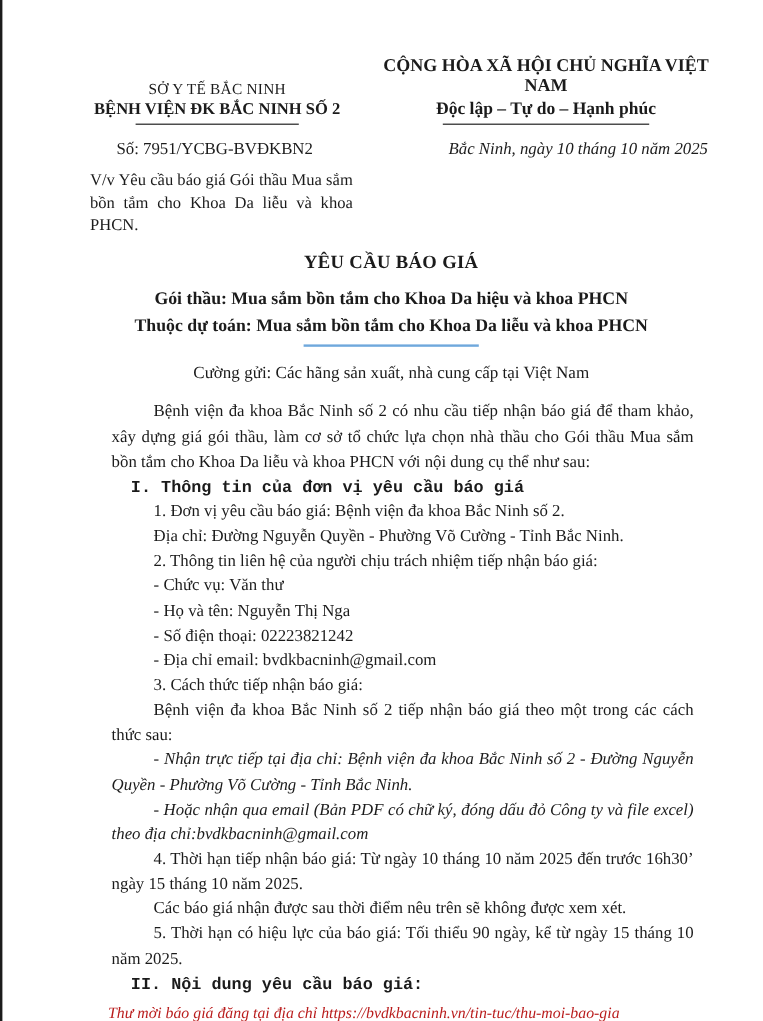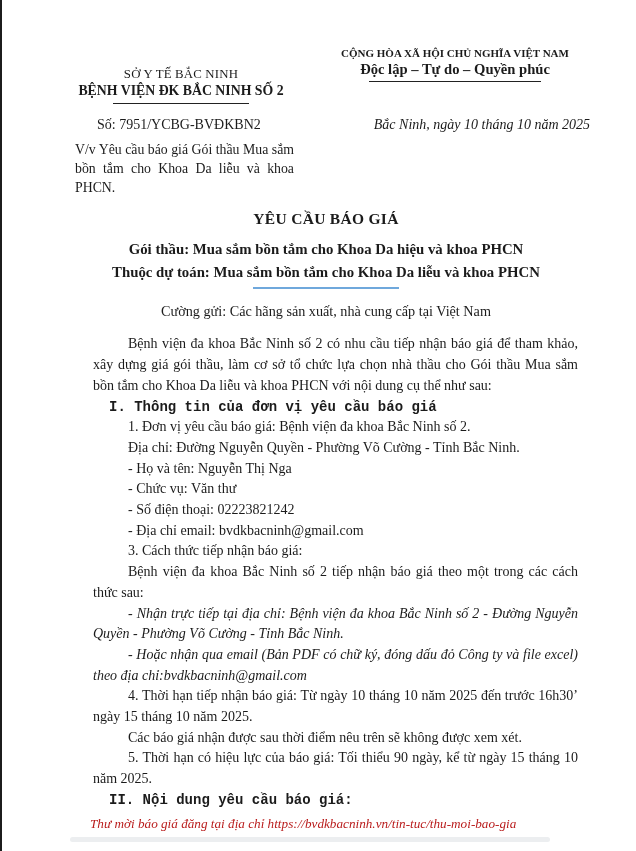--- a/index.html
+++ b/index.html
@@ -12,21 +12,21 @@
     overflow:hidden;
   }
   .page-edge { position:absolute; left:0; top:0; width:2px; height:851px; background:#1c1c1c; }
 
   .header { display:flex; padding-top:47px; margin:0 40px 0 62px; }
   .org { width:238px; text-align:center;margin-top:20px; }
   .org-dept { font-size:12.8px; letter-spacing:.2px; }
   .org-name { font-size:13.8px; font-weight:bold; margin-top:1px; }
   .org-bar { width:136px; height:1.4px; background:#222; margin:4px auto 0; }
   .national { flex:1; text-align:center; padding-left:14px; }
-  .nat-1 { font-size:11px; font-weight:bold; }
+  .nat-1 { font-size:15px; font-weight:bold; }
   .nat-2 { font-size:14.6px; font-weight:bold; margin-top:2px; }
   .nat-bar { width:172px; height:1.4px; background:#222; margin:3px auto 0; }
 
   .meta-row { display:flex; margin:13px 46px 0 97px; }
   .doc-number { font-size:14px; }
   .place-date { margin-left:auto; font-style:italic; font-size:14px; }
 
   .subject { margin:7px 0 0 75px; width:219px; text-align:justify; font-size:13.8px; line-height:19px; }
 
   .center-zone { text-align:center; margin:0 46px 0 62px; }
@@ -50,21 +50,21 @@
 <div class="page-edge"></div>
 
 <div class="header">
   <div class="org">
     <div class="org-dept">SỞ Y TẾ BẮC NINH</div>
     <div class="org-name">BỆNH VIỆN ĐK BẮC NINH SỐ 2</div>
     <div class="org-bar"></div>
   </div>
   <div class="national">
     <div class="nat-1">CỘNG HÒA XÃ HỘI CHỦ NGHĨA VIỆT NAM</div>
-    <div class="nat-2">Độc lập – Tự do – Quyền phúc</div>
+    <div class="nat-2">Độc lập – Tự do – Hạnh phúc</div>
     <div class="nat-bar"></div>
   </div>
 </div>
 
 <div class="meta-row">
   <div class="doc-number">Số: 7951/YCBG-BVĐKBN2</div>
   <div class="place-date">Bắc Ninh, ngày 10 tháng 10 năm 2025</div>
 </div>
 
 <div class="subject">V/v Yêu cầu báo giá Gói thầu Mua sắm bồn tắm cho Khoa Da liễu và khoa PHCN.</div>
@@ -75,22 +75,23 @@
   <div class="pkg">Thuộc dự toán: Mua sắm bồn tắm cho Khoa Da liễu và khoa PHCN</div>
   <div class="divider" style="background: rgb(111, 168, 220);"></div>
   <div class="salutation">Cường gửi: Các hãng sản xuất, nhà cung cấp tại Việt Nam</div>
 </div>
 
 <div class="body">
   <p>Bệnh viện đa khoa Bắc Ninh số 2 có nhu cầu tiếp nhận báo giá để tham khảo, xây dựng giá gói thầu, làm cơ sở tổ chức lựa chọn nhà thầu cho Gói thầu Mua sắm bồn tắm cho Khoa Da liễu và khoa PHCN với nội dung cụ thể như sau:</p>
   <p class="h1">I. Thông tin của đơn vị yêu cầu báo giá</p>
   <p>1. Đơn vị yêu cầu báo giá: Bệnh viện đa khoa Bắc Ninh số 2.</p>
   <p>Địa chỉ: Đường Nguyễn Quyền - Phường Võ Cường - Tỉnh Bắc Ninh.</p>
+  <p>2. Thông tin liên hệ của người chịu trách nhiệm tiếp nhận báo giá:</p>
+  <p>- Chức vụ: Văn thư</p>
   <p>- Họ và tên: Nguyễn Thị Nga</p>
-  <p>- Chức vụ: Văn thư</p>
   <p>- Số điện thoại: 02223821242</p>
   <p>- Địa chỉ email: bvdkbacninh@gmail.com</p>
   <p>3. Cách thức tiếp nhận báo giá:</p>
   <p>Bệnh viện đa khoa Bắc Ninh số 2 tiếp nhận báo giá theo một trong các cách thức sau:</p>
   <p class="it">- Nhận trực tiếp tại địa chỉ: Bệnh viện đa khoa Bắc Ninh số 2 - Đường Nguyễn Quyền - Phường Võ Cường - Tỉnh Bắc Ninh.</p>
   <p class="it">- Hoặc nhận qua email (Bản PDF có chữ ký, đóng dấu đỏ Công ty và file excel) theo địa chỉ:bvdkbacninh@gmail.com</p>
   <p>4. Thời hạn tiếp nhận báo giá: Từ ngày 10 tháng 10 năm 2025 đến trước 16h30’ ngày 15 tháng 10 năm 2025.</p>
   <p>Các báo giá nhận được sau thời điểm nêu trên sẽ không được xem xét.</p>
   <p>5. Thời hạn có hiệu lực của báo giá: Tối thiểu 90 ngày, kể từ ngày 15 tháng 10 năm 2025.</p>
   <p class="h1">II. Nội dung yêu cầu báo giá:</p>

